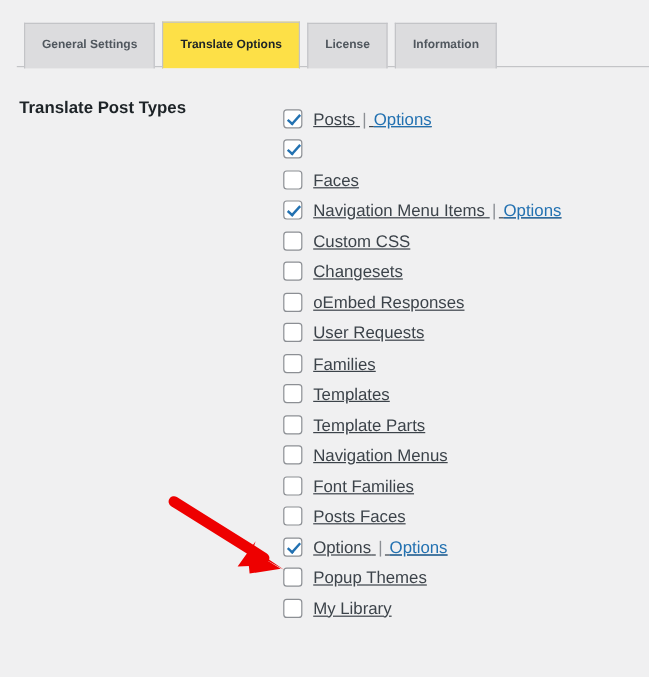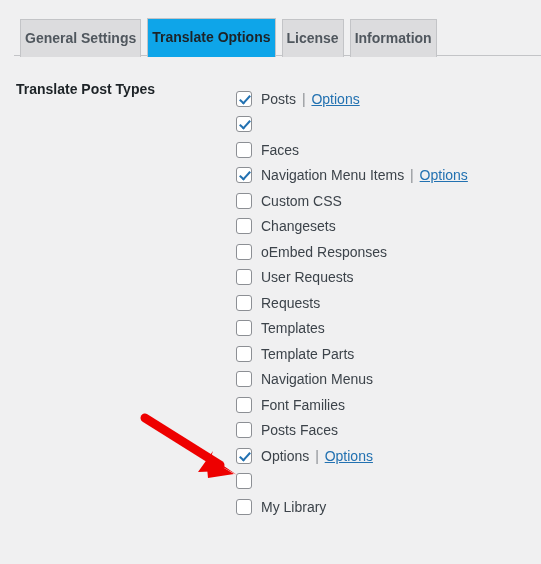--- a/index.html
+++ b/index.html
@@ -39,33 +39,33 @@
     top: 18px;
     display: flex;
     align-items: flex-end;
     gap: 6px;
     z-index: 2;
   }
   .tab {
     box-sizing: border-box;
     height: 38px;
     line-height: 36px;
-    padding: 0 4px;
+    padding: 0 14px;
     background: #dcdcde;
     border: 1px solid #c3c4c7;
     border-bottom: none;
     color: #50575e;
-    font-size: 14px;
+    font-size: 10px;
     font-weight: bold;
     white-space: nowrap;
     cursor: pointer;
     user-select: none;
   }
   .tab.active {
-    background: #0ea5e9;
+    background: #fde047;
     color: #1d2327;
     height: 39px;
     line-height: 37px;
     border-color: #c3c4c7;
     position: relative;
     z-index: 3;
   }
   .tab.active::after {
     content: "";
     position: absolute;
@@ -133,20 +133,21 @@
     border: solid #2271b1;
     border-width: 0 2.4px 2.4px 0;
     transform: rotate(42deg);
   }
   .cb-text {
     margin-left: 9px;
     font-size: 14px;
     color: #3c434a;
     white-space: nowrap;
     line-height: 1;
+    text-decoration: underline;
   }
   .cb-sep {
     color: #8c8f94;
     padding: 0 2px;
   }
   .cb-link {
     color: #2271b1;
     text-decoration: underline;
     cursor: pointer;
   }
@@ -205,21 +206,21 @@
         <div class="cb-row">
           <div class="cb-box"></div>
           <div class="cb-text"><span>oEmbed Responses</span></div>
         </div>
         <div class="cb-row">
           <div class="cb-box"></div>
           <div class="cb-text"><span>User Requests</span></div>
         </div>
         <div class="cb-row">
           <div class="cb-box"></div>
-          <div class="cb-text"><span>Requests</span></div>
+          <div class="cb-text"><span>Families</span></div>
         </div>
         <div class="cb-row">
           <div class="cb-box"></div>
           <div class="cb-text"><span>Templates</span></div>
         </div>
         <div class="cb-row">
           <div class="cb-box"></div>
           <div class="cb-text"><span>Template Parts</span></div>
         </div>
         <div class="cb-row">
@@ -233,20 +234,21 @@
         <div class="cb-row">
           <div class="cb-box"></div>
           <div class="cb-text"><span>Posts Faces</span></div>
         </div>
         <div class="cb-row">
           <div class="cb-box checked"></div>
           <div class="cb-text"><span>Options</span> <span class="cb-sep">|</span> <span class="cb-link">Options</span></div>
         </div>
         <div class="cb-row">
           <div class="cb-box"></div>
+          <div class="cb-text"><span>Popup Themes</span></div>
         </div>
         <div class="cb-row">
           <div class="cb-box"></div>
           <div class="cb-text"><span>My Library</span></div>
         </div>
       </div>
   </div>
 </div>
 
 <svg class="annotation-arrow" viewBox="0 0 120 90">

